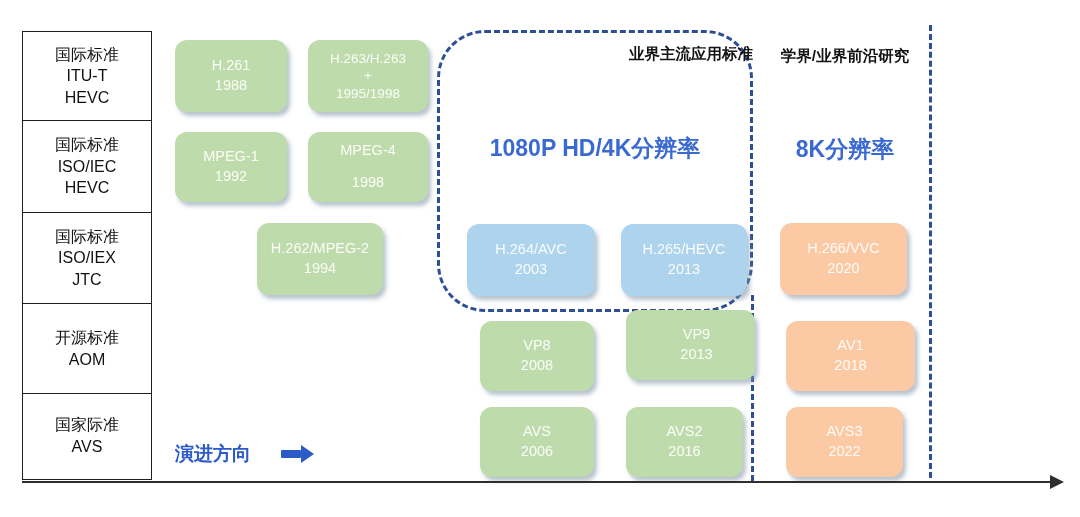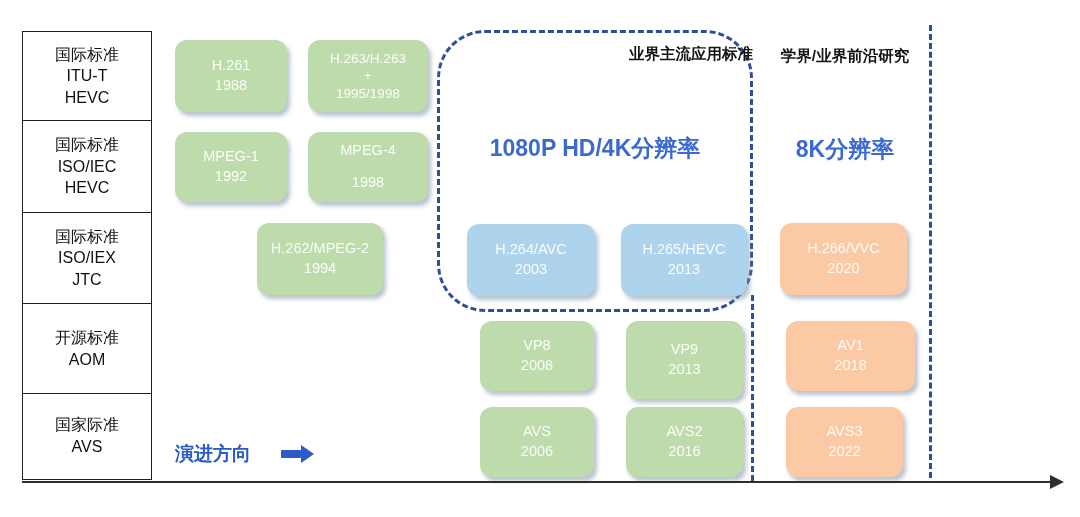--- a/index.html
+++ b/index.html
@@ -170,21 +170,21 @@
   </div>
   <div class="box orange" style="left:780px;top:223px;width:127px;height:72px;align-items:center;">
     <div class="bl">H.266/VVC</div>
     <div class="bl">2020</div>
   </div>
 
   <div class="box green" style="left:480px;top:321px;width:114px;height:70px;align-items:center;">
     <div class="bl">VP8</div>
     <div class="bl">2008</div>
   </div>
-  <div class="box green" style="left:626px;top:321px;width:117px;height:78px;">
+  <div class="box green" style="left:626px;top:310px;width:117px;height:70px;padding-left:12px;">
     <div class="bl">VP9</div>
     <div class="bl">2013</div>
   </div>
   <div class="box orange" style="left:786px;top:321px;width:129px;height:70px;">
     <div class="bl">AV1</div>
     <div class="bl">2018</div>
   </div>
 
   <div class="box green" style="left:480px;top:407px;width:114px;height:70px;">
     <div class="bl">AVS</div>

